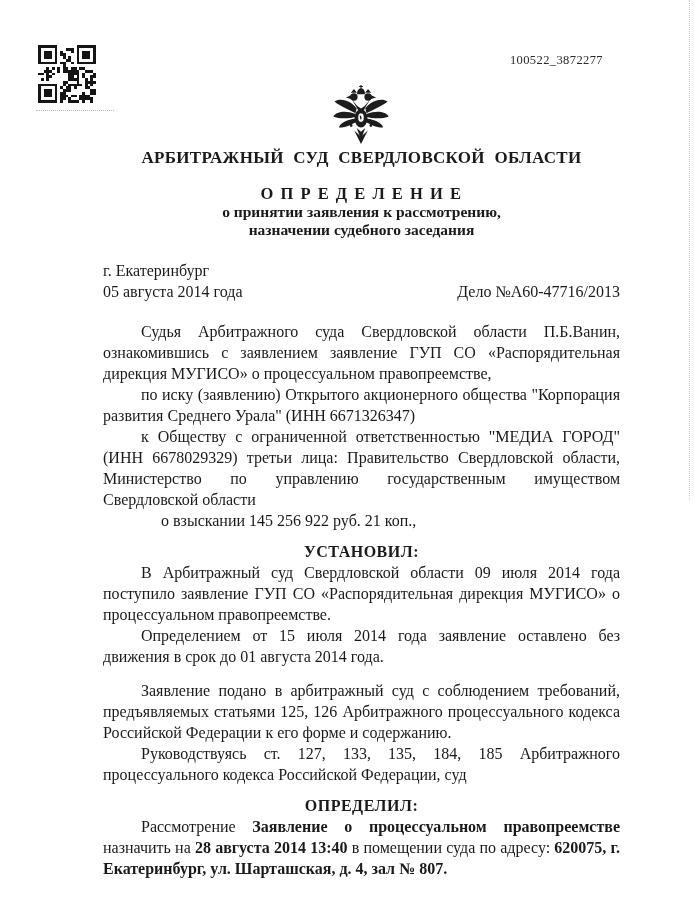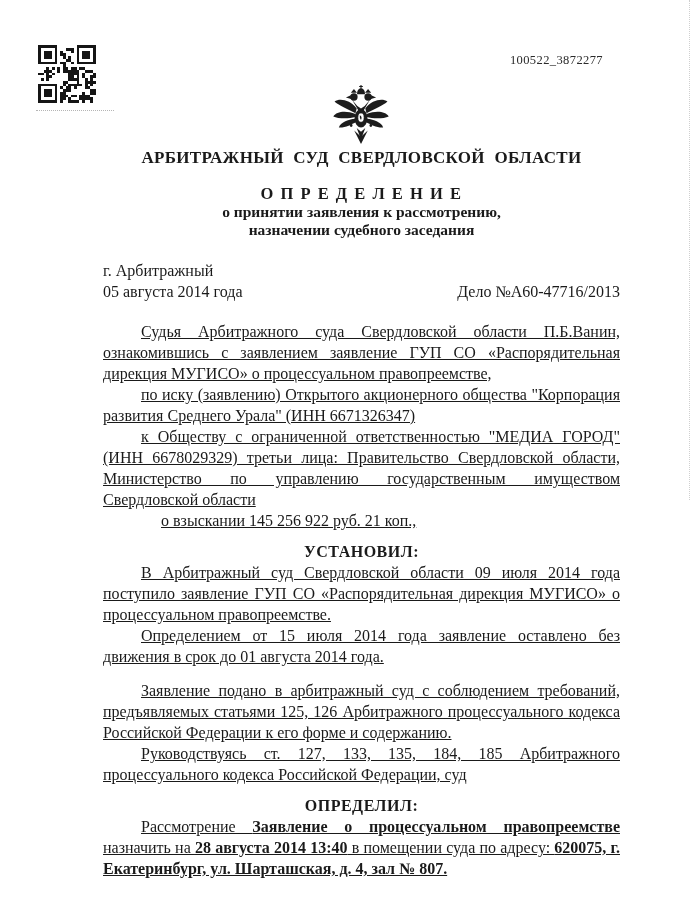--- a/index.html
+++ b/index.html
@@ -86,21 +86,20 @@
     line-height: 21px;
   }
   .body-block { margin-top: 19px; }
   .body-block.tight { margin-top: 0; }
   .doc-par {
     margin: 0;
     font-size: 16px;
     line-height: 21px;
     text-align: justify;
     text-indent: 38px;
-    text-decoration: underline;
   }
   .section-heading {
     margin-top: 10px;
     text-align: center;
     font-weight: bold;
     font-size: 16px;
     line-height: 21px;
     letter-spacing: 0.5px;
   }
 </style>
@@ -277,21 +276,21 @@
   </div>
 
   <div class="scan-edge-right"></div>
 
   <div class="content">
     <div class="court-name">АРБИТРАЖНЫЙ СУД СВЕРДЛОВСКОЙ ОБЛАСТИ</div>
     <div class="doc-type">О П Р Е Д Е Л Е Н И Е</div>
     <div class="subtitle">о принятии заявления к рассмотрению,</div>
     <div class="subtitle">назначении судебного заседания</div>
 
-    <div class="place-line">г. Арбитражный</div>
+    <div class="place-line">г. Екатеринбург</div>
     <div class="date-case-row">
       <span>05 августа 2014 года</span>
       <span>Дело №А60-47716/2013</span>
     </div>
 
     <div class="body-block">
         <p class="doc-par" style="text-indent: 38px;"><span>Судья Арбитражного суда Свердловской области П.Б.Ванин, ознакомившись с заявлением заявление ГУП СО «Распорядительная дирекция МУГИСО» о процессуальном правопреемстве,</span></p>
         <p class="doc-par" style="text-indent: 38px;"><span>по иску (заявлению) Открытого акционерного общества "Корпорация развития Среднего Урала" (ИНН 6671326347)</span></p>
         <p class="doc-par" style="text-indent: 38px;"><span>к Обществу с ограниченной ответственностью "МЕДИА ГОРОД" (ИНН 6678029329) третьи лица: Правительство Свердловской области, Министерство по управлению государственным имуществом Свердловской области</span></p>
         <p class="doc-par" style="text-indent: 58px;"><span>о взыскании 145 256 922 руб. 21 коп.,</span></p>

